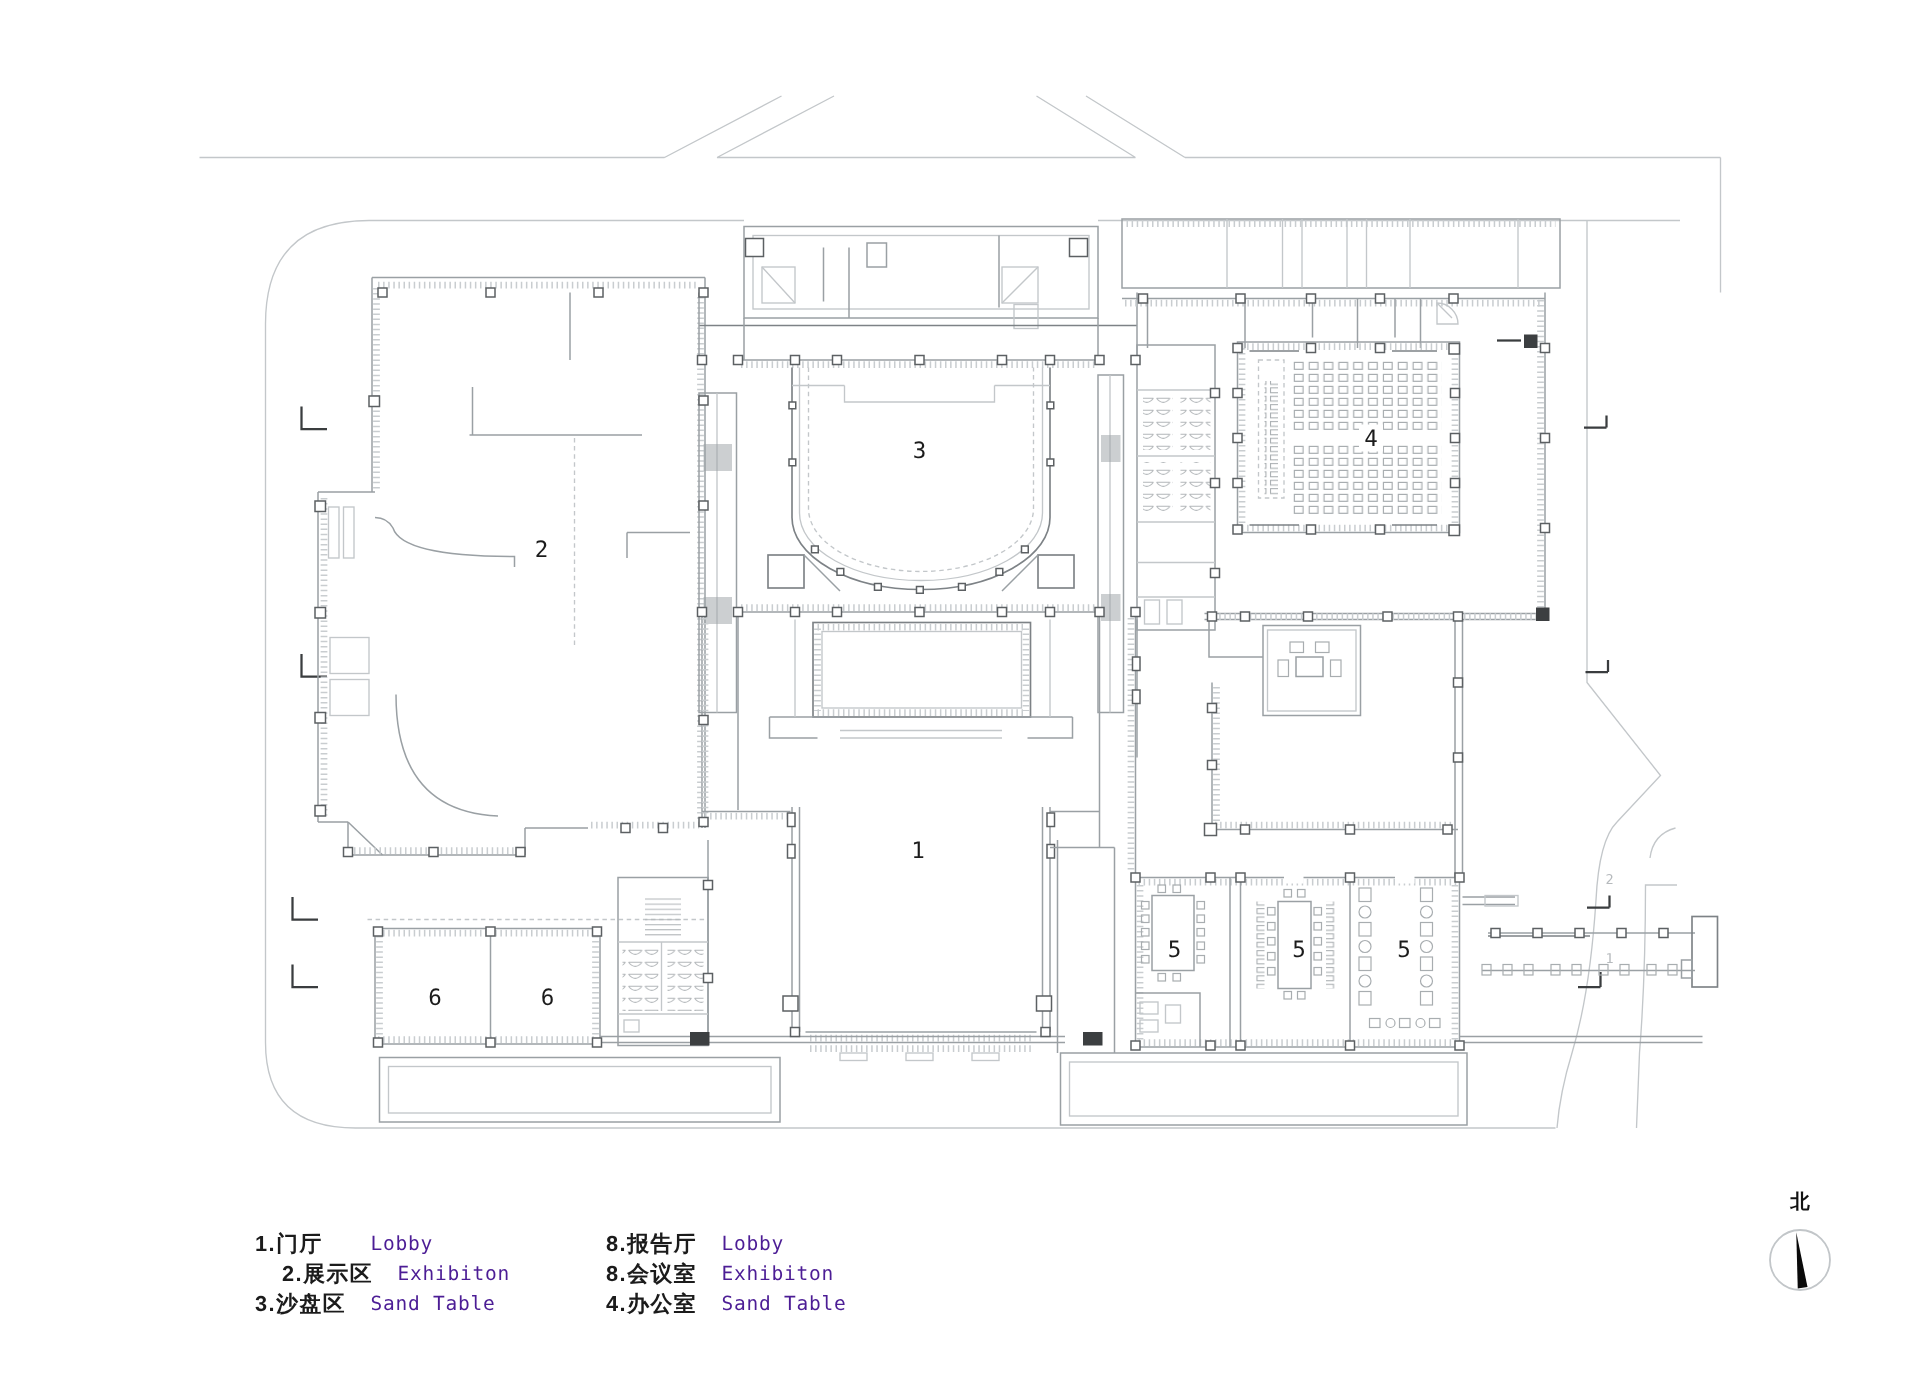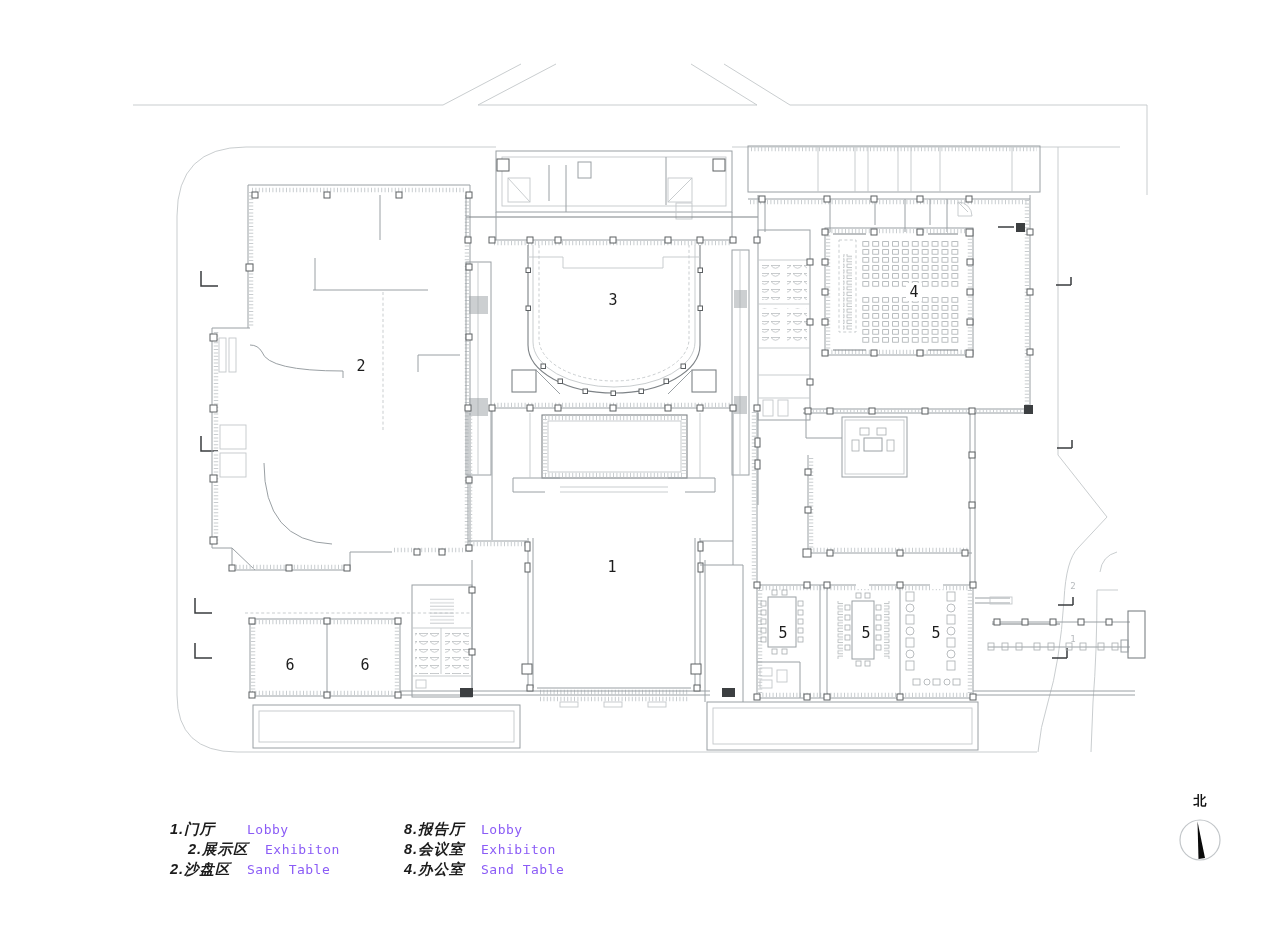--- a/index.html
+++ b/index.html
@@ -14,23 +14,23 @@
   .dash{stroke-dasharray:3 2.4;}
   .tick{stroke:#c9cdd0;stroke-width:4.5;stroke-dasharray:1 2.4;fill:none;}
   .col{fill:#ffffff;stroke:#5c6063;stroke-width:1;}
   .cold{fill:#3c3f41;stroke:none;}
   .chair{fill:none;stroke:#a8adb0;stroke-width:0.8;}
   text.rlbl{font-family:"DejaVu Sans Mono",monospace;font-size:15px;fill:#1c1c1c;text-anchor:middle;}
   text.albl{font-family:"DejaVu Sans Mono",monospace;font-size:9px;fill:#b6babd;text-anchor:middle;}
   
   .legend-row{position:absolute;height:20px;white-space:nowrap;}
   .lg-zh{font-family:"Liberation Sans",sans-serif;font-weight:600;font-size:14.5px;color:#1b1b1b;
-         letter-spacing:1px;font-style:italic;}
+         letter-spacing:1px;}
   .lg-en{position:absolute;left:77px;top:2px;font-family:"DejaVu Sans Mono",monospace;
-         font-size:13px;color:#8b5cf6;letter-spacing:0.5px;}
+         font-size:13px;color:#4c1d95;letter-spacing:0.5px;}
   
   .north{position:absolute;left:1172px;top:792px;width:56px;text-align:center;}
   .north .zh{font-family:"Liberation Sans",sans-serif;font-weight:700;font-size:13px;color:#111;}
 </style>
 </head>
 <body>
 
 <div class="stage">
 
 <svg class="plan" width="1280" height="931" viewBox="0 0 1280 931">
@@ -470,21 +470,21 @@
 <div>
   <div class="legend-row" style="left:170px;top:820px">
     <span class="lg-zh">1.门厅</span>
     <span class="lg-en">Lobby</span>
   </div>
   <div class="legend-row" style="left:188px;top:840px">
     <span class="lg-zh">2.展示区</span>
     <span class="lg-en">Exhibiton</span>
   </div>
   <div class="legend-row" style="left:170px;top:860px">
-    <span class="lg-zh">2.沙盘区</span>
+    <span class="lg-zh">3.沙盘区</span>
     <span class="lg-en">Sand Table</span>
   </div>
   <div class="legend-row" style="left:404px;top:820px">
     <span class="lg-zh">8.报告厅</span>
     <span class="lg-en">Lobby</span>
   </div>
   <div class="legend-row" style="left:404px;top:840px">
     <span class="lg-zh">8.会议室</span>
     <span class="lg-en">Exhibiton</span>
   </div>

